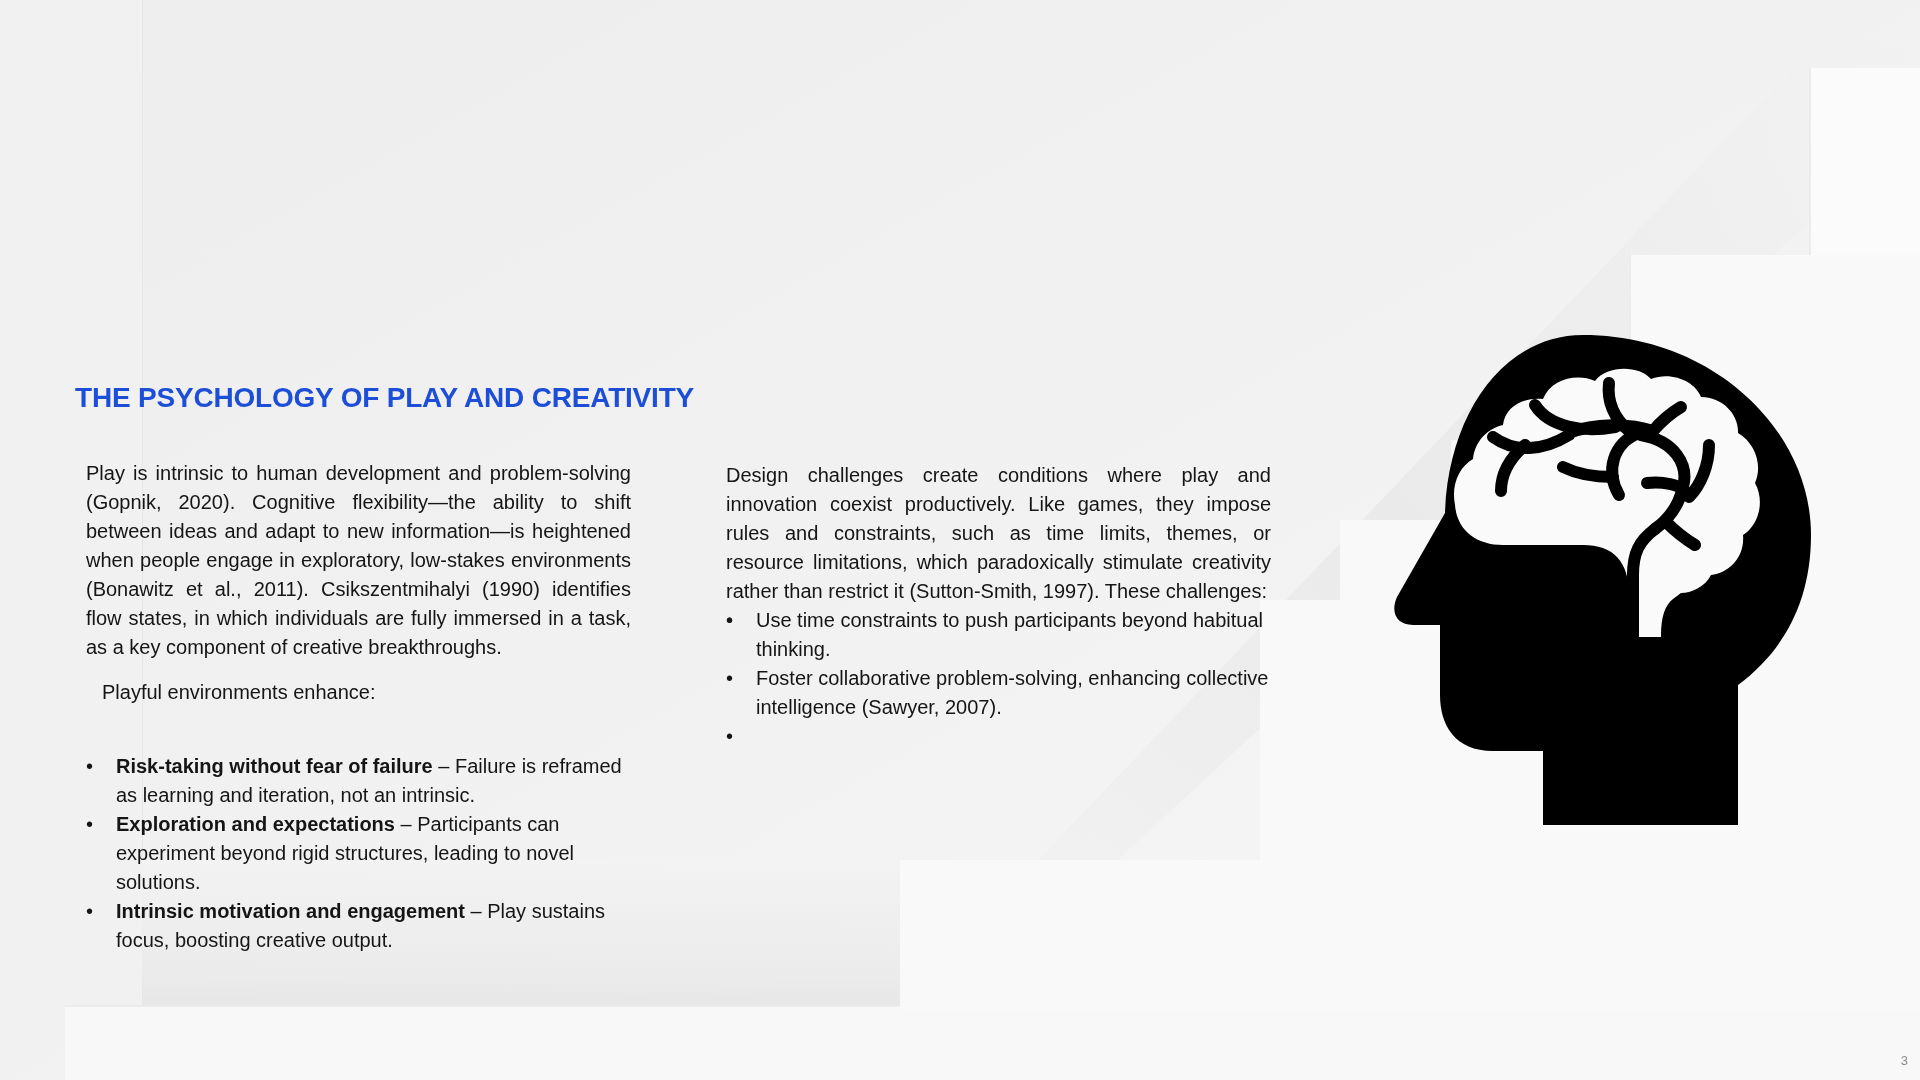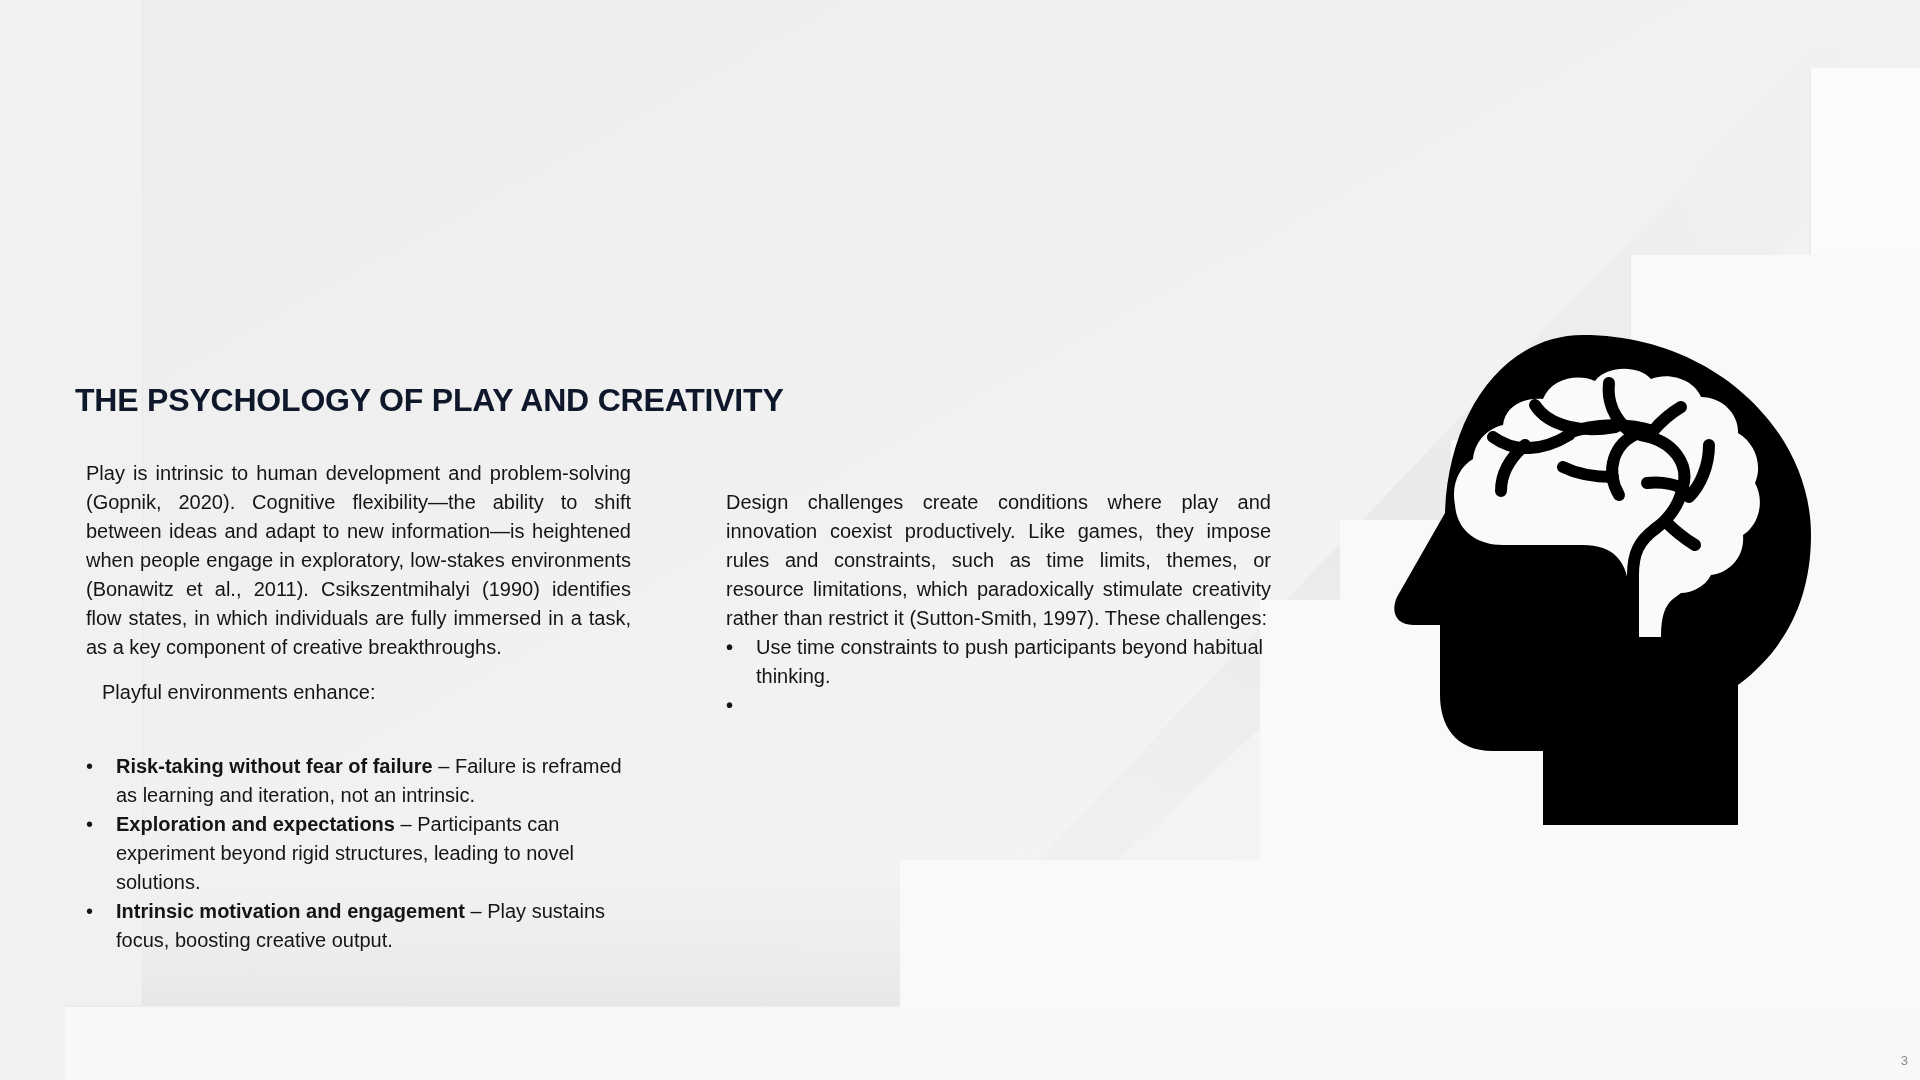--- a/index.html
+++ b/index.html
@@ -6,30 +6,30 @@
   body {
     width: 1920px; height: 1080px; position: relative; overflow: hidden;
     background: #f0f0f0;
     font-family: "Liberation Sans", "DejaVu Sans", sans-serif;
     color: #111;
   }
   .bg { position: absolute; inset: 0; z-index: 0; }
   .slide-title {
     position: absolute; left: 75px; top: 382px;
     font-family: "Liberation Sans", sans-serif; font-weight: 700;
-    font-size: 32px; letter-spacing: -0.2px; color: #0f172a;
+    font-size: 28px; letter-spacing: -0.2px; color: #1d4ed8;
     z-index: 2; white-space: nowrap;
   }
   .col {
     position: absolute; z-index: 2;
     font-family: "Liberation Sans", sans-serif;
     font-size: 20px; line-height: 29px; color: #151515;
   }
   .col-left { left: 86px; top: 459px; width: 545px; }
-  .col-mid  { left: 726px; top: 461px; width: 545px; margin-top: 27px; }
+  .col-mid  { left: 726px; top: 461px; width: 545px; }
   .para { text-align: justify; margin: 0; }
   .para.last-line-left { text-align-last: left; }
   .plain { margin: 16px; }
   .spacer { height: 29px; }
   ul.bullets { list-style: none; margin: 0; padding: 0; }
   ul.bullets li { position: relative; padding-left: 30px; margin: 0; }
   ul.bullets li .dot { position: absolute; left: 0; top: 0; width: 14px; text-align: left; }
   .b { font-weight: 700; }
   .head-icon { position: absolute; left: 1393px; top: 335px; width: 420px; height: 490px; z-index: 2; }
   .page-num {
@@ -105,20 +105,21 @@
   <ul class="bullets">
     <li>
       <span class="dot">•</span>
     </li>
     <li>
       <span class="dot">•</span>
       <span>Use time constraints to push participants beyond habitual thinking.</span>
     </li>
     <li>
       <span class="dot">•</span>
+      <span>Foster collaborative problem-solving, enhancing collective intelligence (Sawyer, 2007).</span>
     </li>
     <li>
       <span class="dot">•</span>
     </li>
   </ul>
 </div>
 
 <svg class="head-icon" viewBox="0 0 420 490" xmlns="http://www.w3.org/2000/svg">
 
   <path fill="#000" d="

